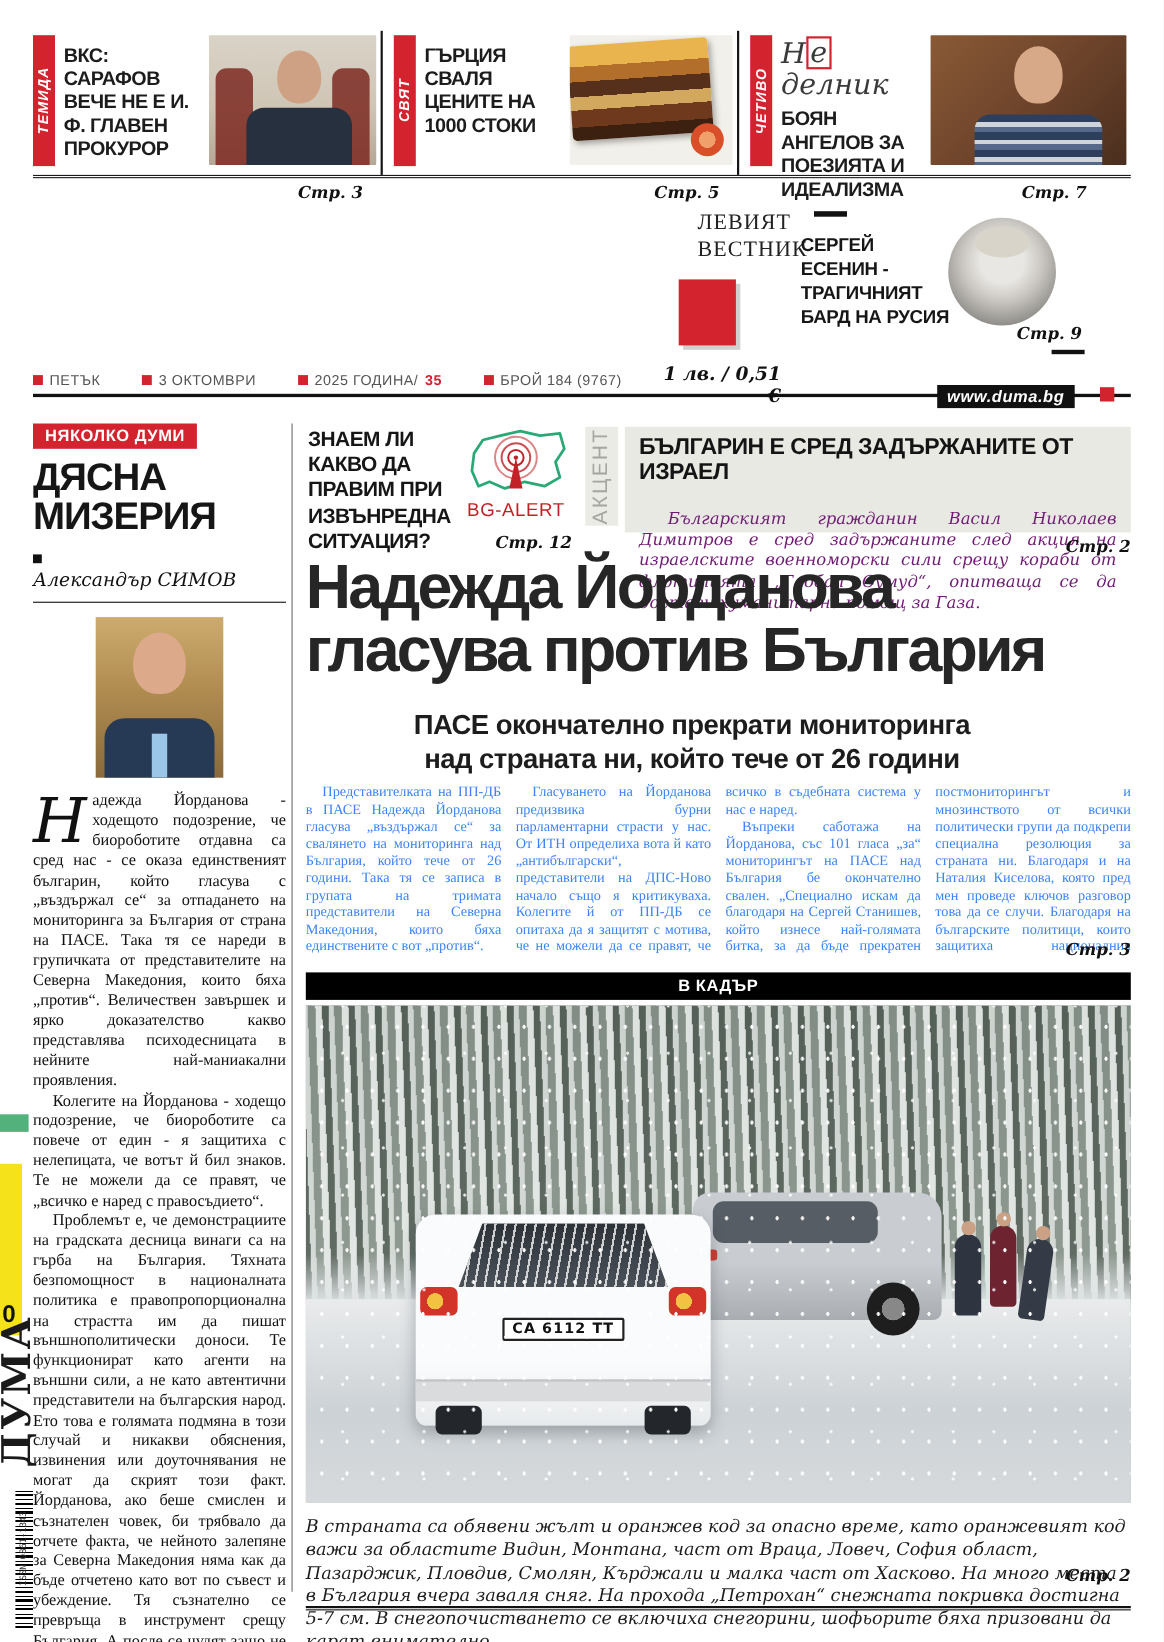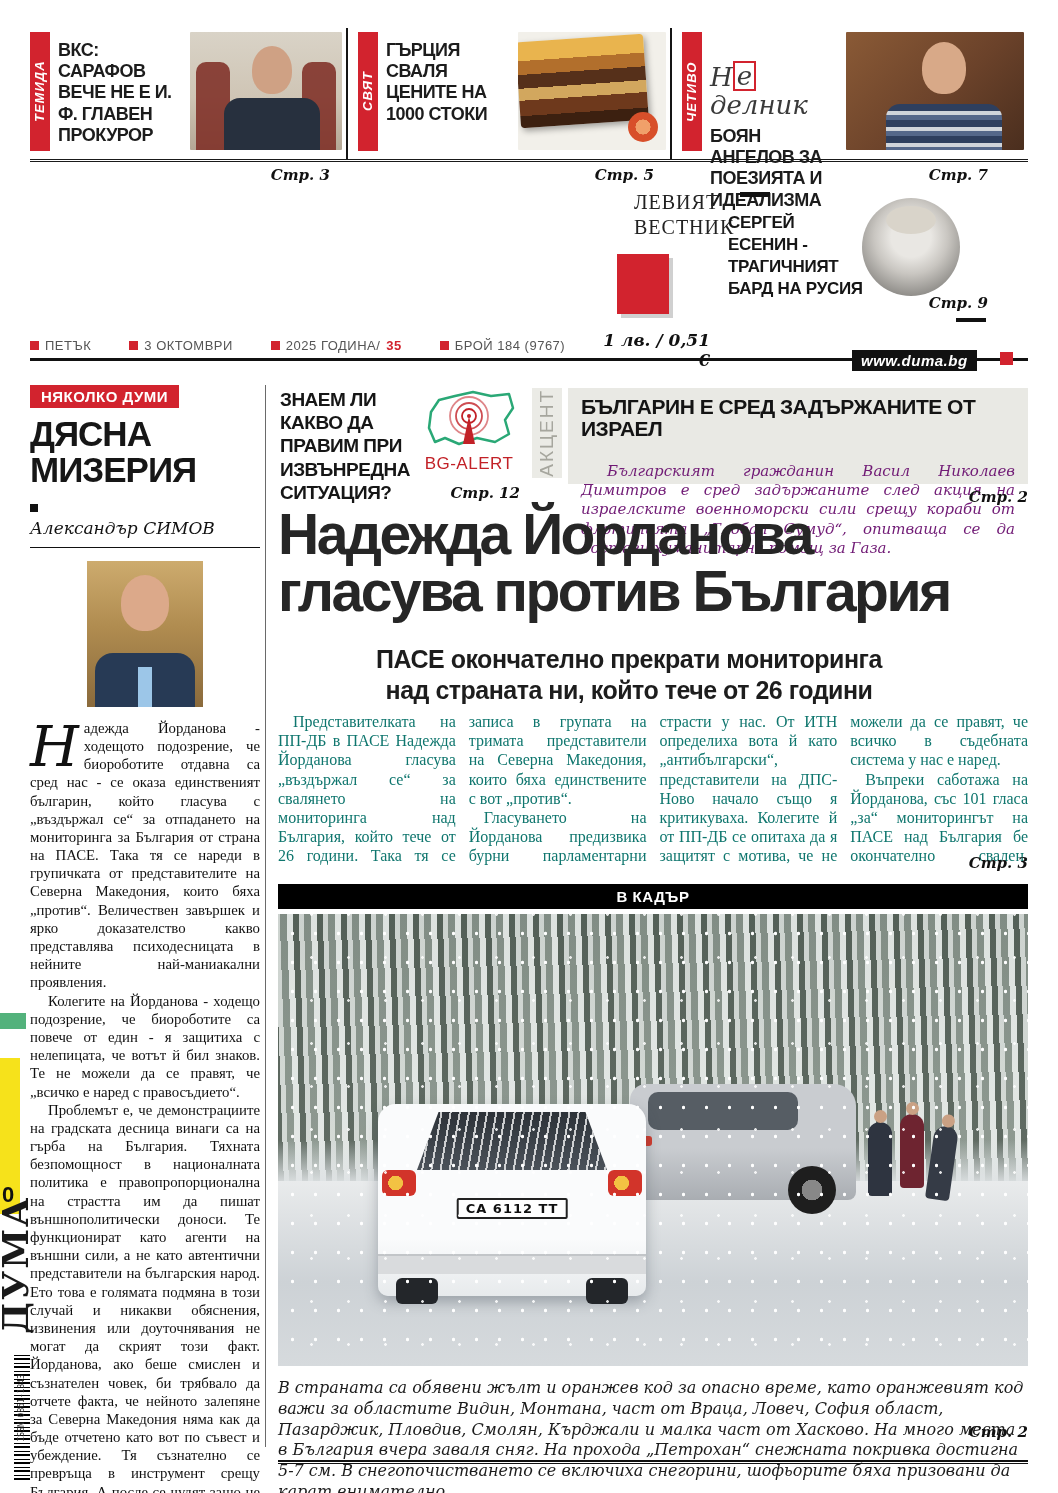--- a/index.html
+++ b/index.html
@@ -8,21 +8,21 @@
 
   
   .teasers { position:absolute; left:30px; top:28px; width:998px; height:134px; display:flex; border-bottom:3px double #1a1a1a; }
   .tcell { display:flex; gap:8px; padding:4px 4px 8px 0; }
   .tcell + .tcell { border-left:2px solid #151515; padding-left:10px; }
   .tc1 { width:316px; } .tc2 { width:324px; } .tc3 { flex:1; }
   .ttab { width:20px; align-self:stretch; background:var(--accent); color:#fff; writing-mode:vertical-rl; transform:rotate(180deg); text-align:center; font:italic bold 13px/20px "Liberation Sans", sans-serif; letter-spacing:1px; }
   .ttitle { font:bold 18px/1.18 "Liberation Sans", sans-serif; letter-spacing:-0.5px; color:#1c1c1c; padding-top:8px; width:124px; }
   .tphoto { flex:1; height:118px; position:relative; overflow:hidden; border-radius:1px; }
   .tmid { width:128px; padding-top:2px; }
-  .brand { font:italic 26px/1 "DejaVu Serif", serif; color:#3a3a3a; margin-bottom:8px;margin-top:28px; }
+  .brand { font:italic 26px/1 "DejaVu Serif", serif; color:#3a3a3a; margin-bottom:8px; }
   .brand .brand-e { border:2px solid var(--accent); padding:0 2px; display:inline-block; transform:translateY(-1px); }
   .teaser-pages { position:absolute; left:30px; top:166px; width:998px; display:flex; }
   .teaser-pages .pgcell { text-align:right; padding-right:16px; }
   .pgref { font-family:"DejaVu Serif", serif; font-style:italic; font-weight:bold; font-size:15px; color:#111; }
 
   
   .ph-head { position:absolute; border-radius:50% 50% 45% 45%; }
   .ph-sarafov { background:linear-gradient(180deg,#d9d3c7 0%,#cfc5b5 55%,#b5a795 100%); }
   .ph-sarafov .chairL,.ph-sarafov .chairR { position:absolute; top:30px; width:34px; height:88px; background:#7c2a22; border-radius:10px 10px 0 0; opacity:.85; }
   .ph-sarafov .chairL{ left:6px; } .ph-sarafov .chairR{ right:6px; }
@@ -37,21 +37,21 @@
 
   
   .logo { position:absolute; left:22px; top:152px; font-family:"DejaVu Serif", serif; font-weight:bold; font-size:158px; line-height:1; letter-spacing:-6px; color:#1e1e1e; text-shadow:5px 5px 0 rgba(140,140,140,.5); }
   .logo sup { font-size:30px; letter-spacing:0; vertical-align:64px; text-shadow:none; margin-left:4px; }
   .tagline { position:absolute; left:634px; top:190px; font:20px/1.25 "Liberation Serif", serif; letter-spacing:1px; color:#222; }
   .redsq { position:absolute; left:617px; top:254px; width:52px; height:60px; background:var(--accent); box-shadow:4px 4px 0 rgba(150,150,150,.45); }
   .mdash1 { position:absolute; left:740px; top:192px; width:30px; height:5px; background:#111; }
   .m-teaser { position:absolute; left:728px; top:212px; width:140px; font:bold 17px/1.3 "Liberation Sans", sans-serif; letter-spacing:-0.3px; color:#161616; }
   .m-circle { position:absolute; left:862px; top:198px; width:98px; height:98px; border-radius:50%; background:radial-gradient(circle at 50% 40%,#e9e7e3 0 26%,#c9c6c1 48%,#8d8b87 78%,#6c6a66 100%); overflow:hidden; }
   .m-circle .hair { position:absolute; left:24px; top:8px; width:50px; height:28px; border-radius:50%; background:#d9d4ca; }
-  .m-page { position:absolute; left:920px; top:294px; width:68px; text-align:right; }
+  .m-page { position:absolute; left:920px; top:294px; width:68px; text-align:center; }
   .mdash2 { position:absolute; left:956px; top:318px; width:30px; height:4px; background:#111; }
 
   .dateline { position:absolute; left:30px; top:338px; display:flex; gap:38px; font:13px "Liberation Sans", sans-serif; color:#555; letter-spacing:.5px; align-items:center; }
   .dateline .ditem { display:flex; align-items:center; gap:6px; }
   .dateline .sq { width:9px; height:9px; background:var(--accent); flex:none; }
   .dateline .rednum { color:var(--accent); font-weight:bold; }
   .price { position:absolute; left:590px; top:330px; width:120px; text-align:right; font:italic bold 17px "DejaVu Serif", serif; color:#111; }
   .mainrule { position:absolute; left:30px; top:358px; width:998px; height:3px; background:#111; }
   .site { position:absolute; left:852px; top:350px; background:#111; color:#fff; font:italic bold 15px "Liberation Sans", sans-serif; padding:2px 9px; letter-spacing:.5px; }
   .site-sq { position:absolute; left:1000px; top:352px; width:13px; height:13px; background:var(--accent); }
@@ -91,21 +91,21 @@
   .akcent-strip { position:absolute; left:532px; top:388px; width:30px; height:90px; background:#ebebe6; display:flex; align-items:center; justify-content:center; }
   .akcent-label { writing-mode:vertical-rl; transform:rotate(180deg); font:19px "Liberation Sans", sans-serif; color:#a6a69e; letter-spacing:2px; }
   .akcent-box { position:absolute; left:568px; top:388px; width:460px; height:96px; background:#e9e9e4; padding:8px 13px 6px; }
   .akcent-head { font:bold 21px/1.05 "Liberation Sans", sans-serif; letter-spacing:-0.5px; color:#141414; }
   .akcent-sum { margin-top:22px; font:italic 15px/1.28 "DejaVu Serif", serif; color:#701a75; text-align:justify; text-indent:26px; }
   .akcent-page { position:absolute; left:928px; top:488px; width:100px; text-align:right; }
 
   
   .lead-headline { position:absolute; left:278px; top:506px; width:752px; font:bold 57px/1.0 "Liberation Sans", sans-serif; letter-spacing:-2.5px; color:#262626; }
   .lead-subhead { position:absolute; left:269px; top:644px; width:720px; font:bold 25px/1.22 "Liberation Sans", sans-serif; letter-spacing:-0.5px; color:#1d1d1d;text-align:center; }
-  .lead-cols { position:absolute; left:278px; top:712px; width:750px; height:164px; column-count:4; column-gap:13px; font-size:16px; line-height:1.2; text-align:justify; color:#0f766e; overflow:hidden; }
+  .lead-cols { position:absolute; left:278px; top:712px; width:750px; height:164px; column-count:4; column-gap:13px; font-size:13px; line-height:1.2; text-align:justify; color:#3b82f6; overflow:hidden; }
   .lead-cols p { text-indent:15px; }
   .lead-page { position:absolute; left:928px; top:854px; width:100px; text-align:right; }
 
   
   .vkadar { position:absolute; left:278px; top:884px; width:750px; height:25px; background:#000000; color:#fff; text-align:center; font:bold 15px/25px "Liberation Sans", sans-serif; letter-spacing:.5px; }
   .bigphoto { position:absolute; left:278px; top:914px; width:750px; height:452px; background:#b9bfba; overflow:hidden; }
   .trees { position:absolute; left:0; right:0; top:0; height:60%; background:repeating-linear-gradient(88deg,rgba(50,64,54,.6) 0 6px,rgba(228,233,230,.75) 6px 11px,rgba(124,138,128,.55) 11px 18px,rgba(242,246,244,.8) 18px 24px),linear-gradient(180deg,#87908a,#aab1ab); }
   .trees::after { content:""; position:absolute; left:0; right:0; bottom:-1px; height:46px; background:linear-gradient(180deg,transparent,#dfe3e5); }
   .road { position:absolute; left:0; right:0; bottom:0; height:41%; background:linear-gradient(180deg,#e9ebec 0%,#cdd2d6 55%,#d6dadd 100%); }
   .car2 { position:absolute; left:352px; top:170px; width:226px; height:116px; background:linear-gradient(180deg,#c9ccd0 0 55%,#a9adb2 100%); border-radius:16px 22px 8px 8px; }

